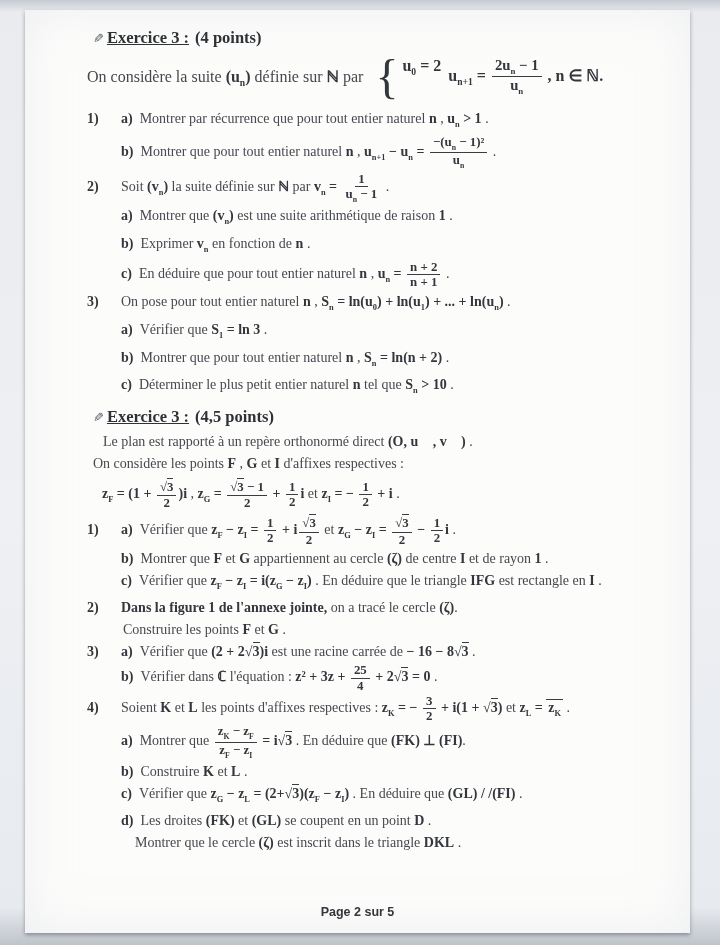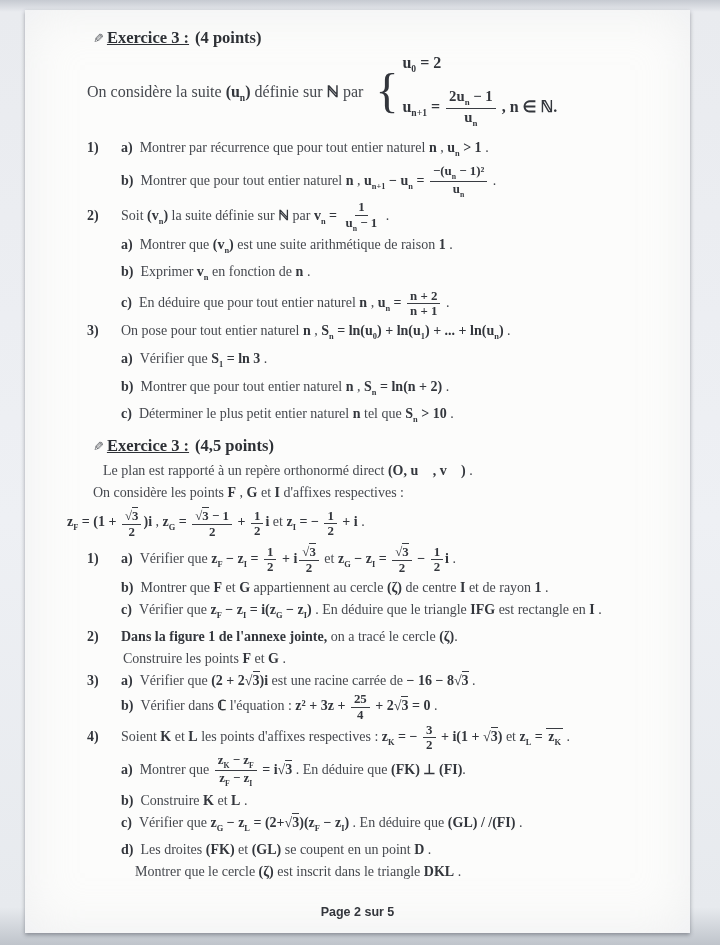--- a/index.html
+++ b/index.html
@@ -16,39 +16,39 @@
   #doc{padding-top:18px;}
   .heading{font-size:16.5px;font-weight:700;color:#2e3136;margin:0 0 6px 68px;}
   .heading.second{margin-top:6px;margin-bottom:4px;}
   .pencil{display:inline-block;transform:scaleX(-1);font-size:13px;color:#53565c;margin-right:3px;font-weight:400;}
   .htitle{text-decoration:underline;}
   .hpts{margin-left:6px;}
   .line{margin:1px 0;font-size:14px;line-height:21px;}
   .ind-item{padding-left:62px;}
   .ind-intro0{padding-left:66px;margin-left:12px;}
   .ind-intro1{padding-left:68px;}
-  .ind-formula{padding-left:42px;margin:4px 0;}
+  .ind-formula{padding-left:77px;margin:4px 0;}
   .ind-cont{padding-left:98px;}
   .ind-cont2{padding-left:110px;}
   .mnum{display:inline-block;width:34px;font-weight:700;color:#33363c;}
   .mlet{font-weight:700;color:#33363c;padding-right:7px;}
   .mb{font-weight:700;color:#33363c;}
   .mr{color:#45484e;}
   .msub{font-size:.6em;font-weight:700;color:#33363c;}
   .frac{display:inline-flex;flex-direction:column;align-items:center;vertical-align:middle;
         margin:0 2px;font-size:.92em;line-height:1.1;}
   .fnum{border-bottom:1.3px solid #393c42;padding:0 3px;}
   .fden{padding:0 3px;}
   .sqrt{display:inline-block;white-space:nowrap;}
   .radsign{font-weight:700;color:#33363c;}
   .vinc{border-top:1.3px solid #393c42;display:inline-block;line-height:1.25;}
   .over{border-top:1.3px solid #393c42;display:inline-block;line-height:1.2;padding:0 2px;}
   .sysline{display:flex;align-items:center;padding-left:62px;margin:4px 0 8px 0;}
   .brace{font-size:48px;font-weight:400;line-height:.95;margin:0 4px 0 12px;color:#33363c;}
-  .syscol{display:inline-flex;flex-direction:column;gap:14px;}
+  .syscol{display:inline-flex;flex-direction:row;gap:7px;}
   .sysrow{line-height:1.15;}
   #footer{
     position:absolute;left:0;right:0;bottom:14px;text-align:center;
     font-family:"Liberation Sans",sans-serif;font-weight:700;font-size:12.5px;color:#33363c;
   }
 </style>
 </head>
 <body>
 
 <div id="page">

